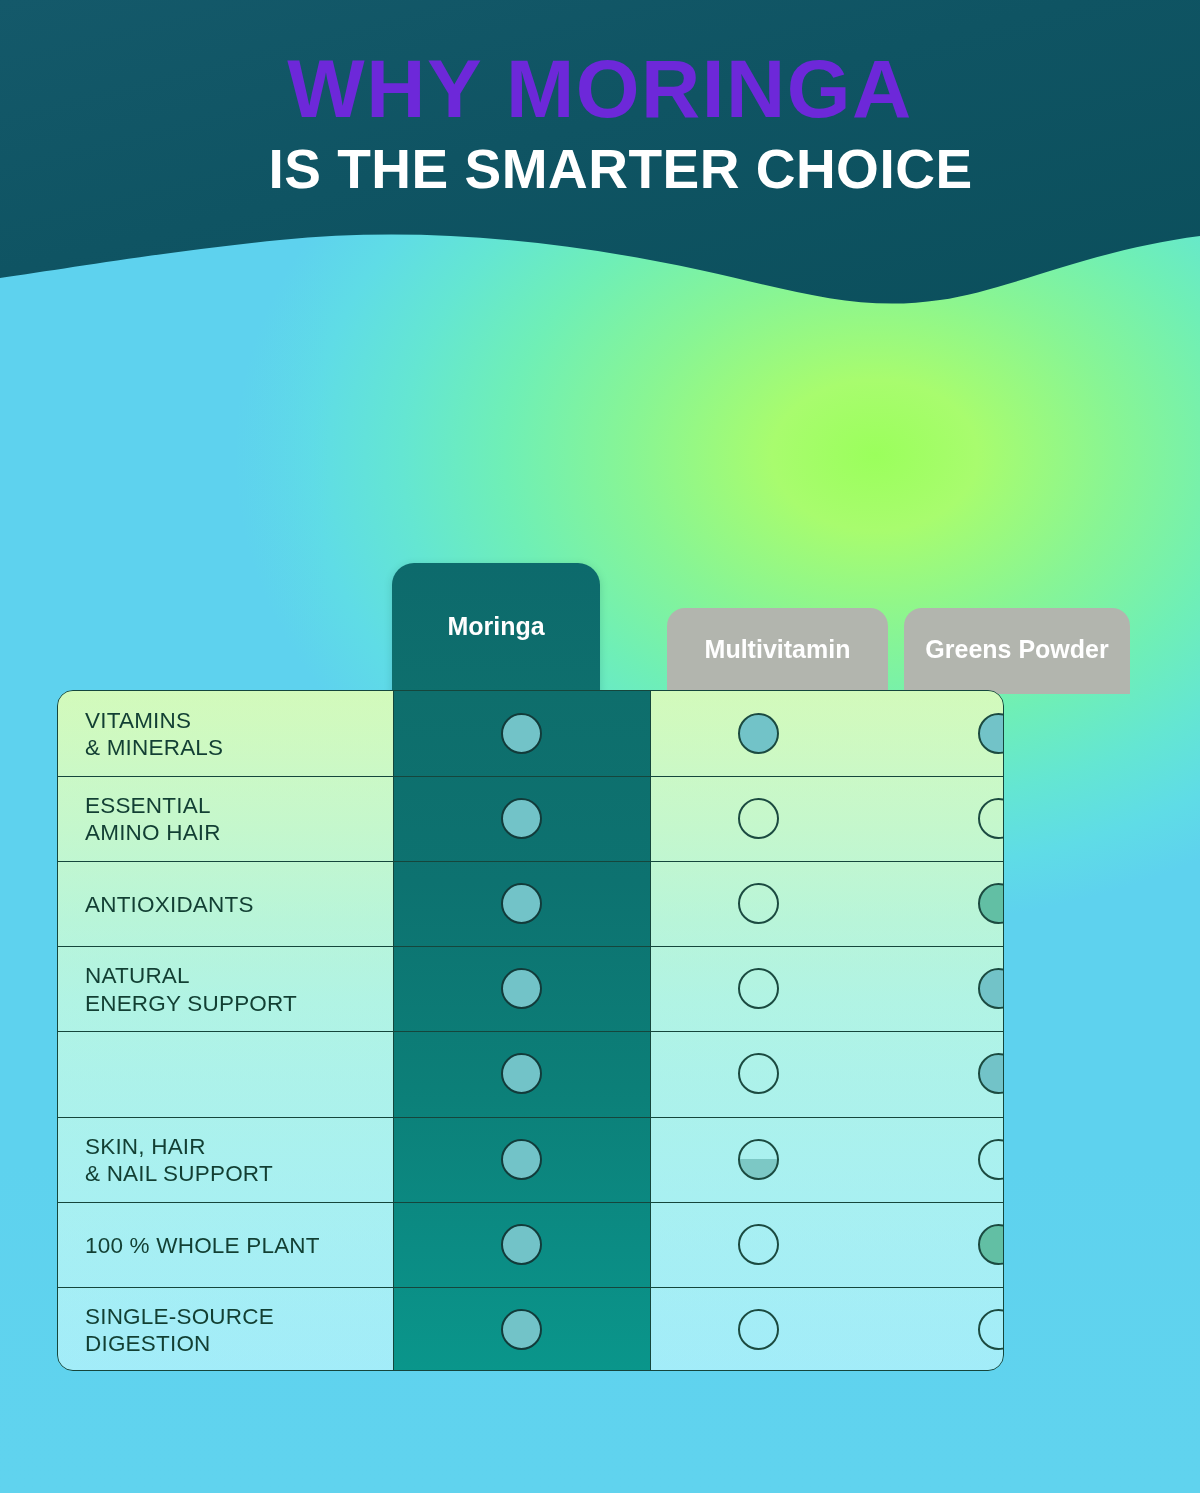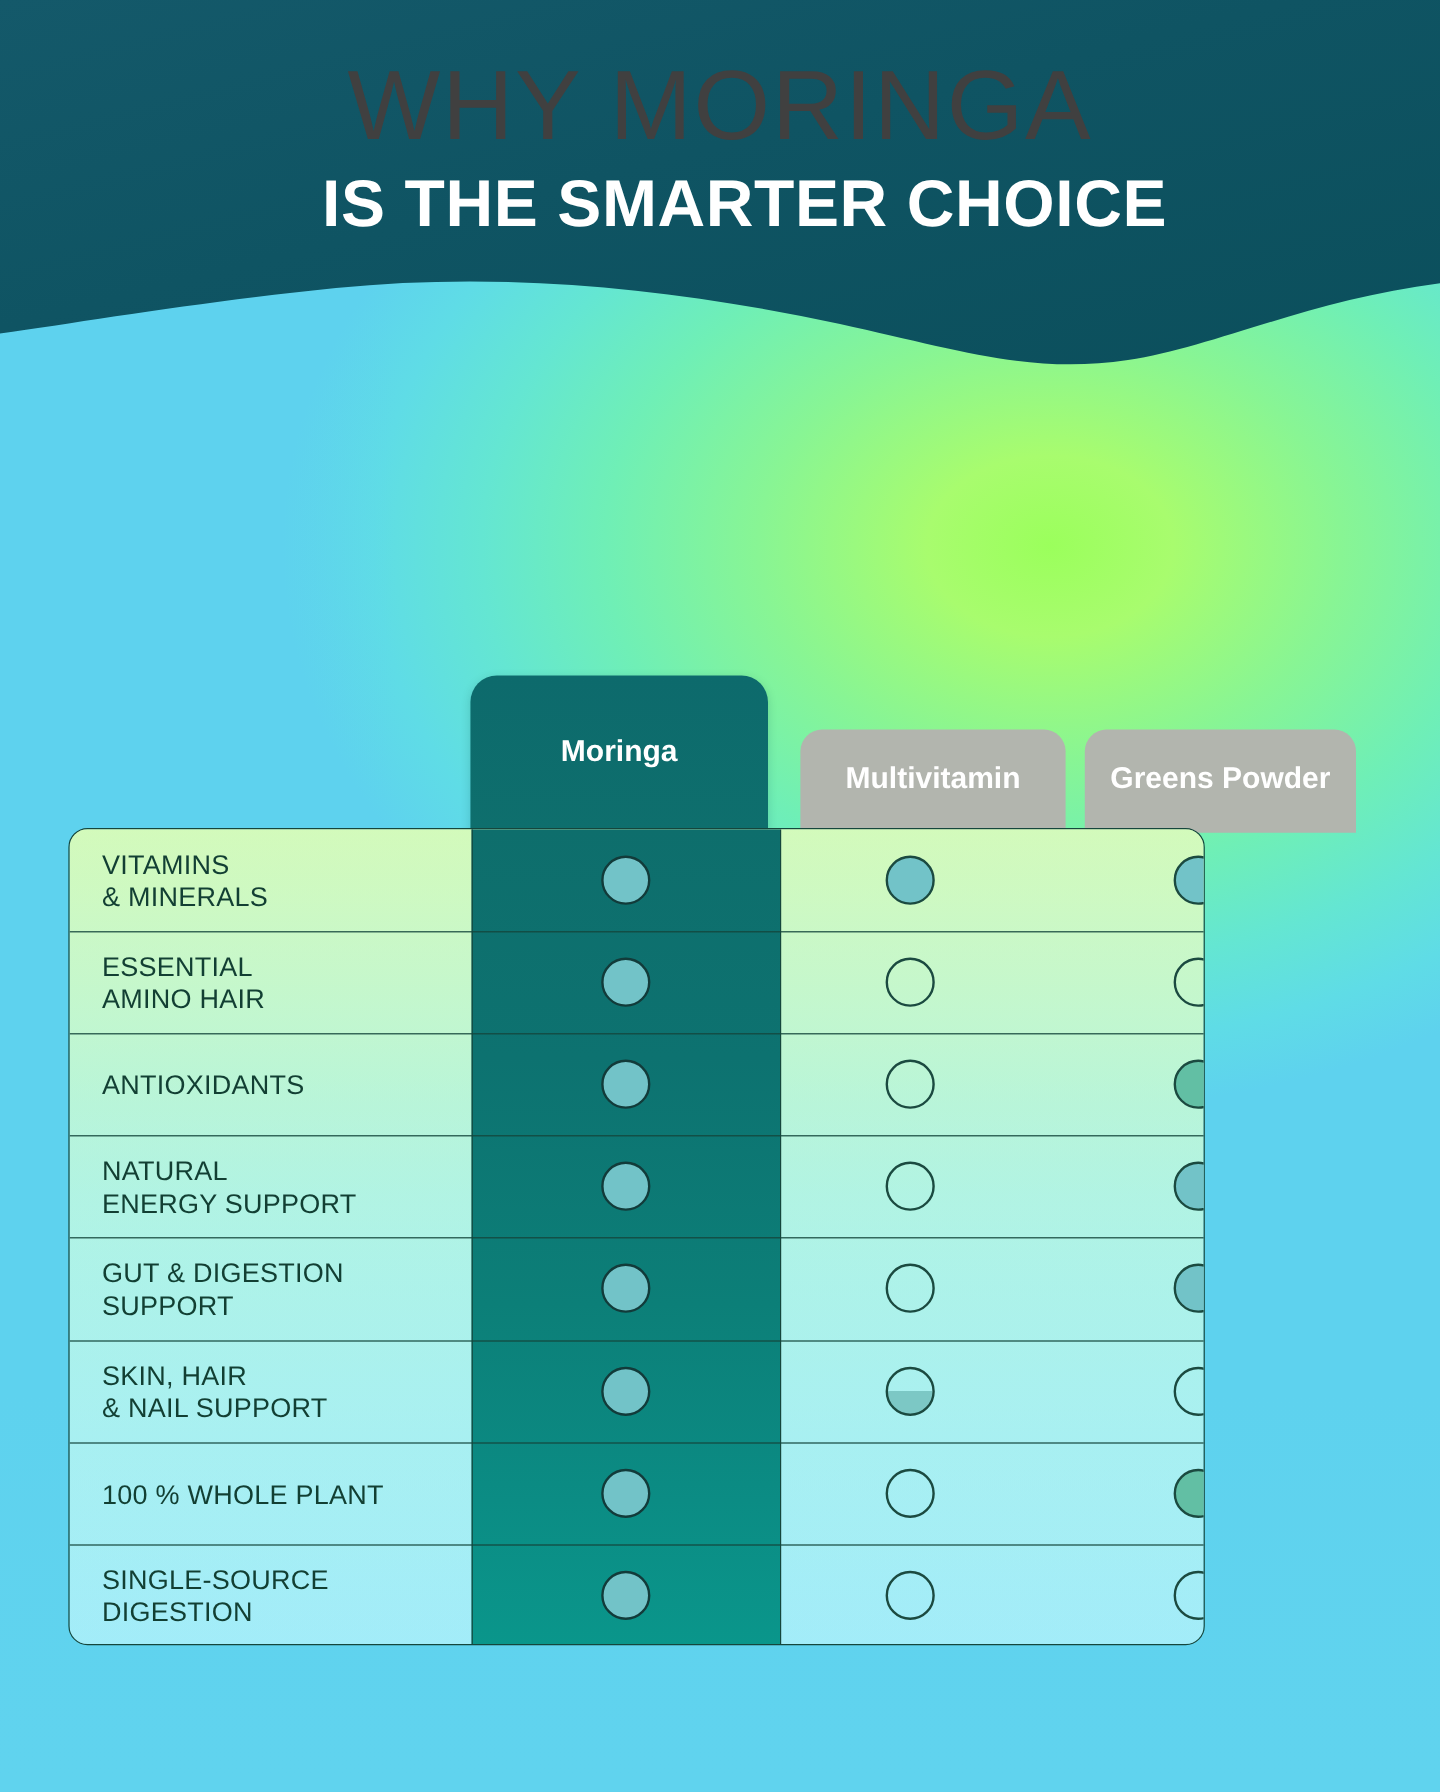--- a/index.html
+++ b/index.html
@@ -30,23 +30,23 @@
   
   #header-wrap{position:absolute;left:0;top:0;width:1200px;height:340px;}
   #header-svg{display:block;width:1200px;height:340px;}
   #header-text{
     position:absolute;left:0;top:0;width:1200px;
     text-align:center;
     padding-top:50px;
     box-sizing:border-box;
   }
   #title-main{
-    font-size:82px;line-height:.95;font-weight:normal;
+    font-size:82px;line-height:.95;font-weight:bold;
     letter-spacing:1.5px;
-    color:#404040;
+    color:#6d28d9;
     margin:0;
     font-stretch:condensed;
   }
   #title-sub{
     font-size:55px;line-height:1.0;font-weight:bold;
     letter-spacing:.5px;
     color:#FFFFFF;
     margin:14px 0 0 0;
     padding-left:41px;
   }
@@ -54,21 +54,21 @@
   
   .tab{
     position:absolute;
     box-sizing:border-box;
     display:flex;align-items:center;justify-content:center;
     color:#FFFFFF;
     font-weight:bold;
     text-align:center;
   }
   #tab-moringa{
-    left:392px;top:563px;width:248px;height:133px;
+    left:392px;top:563px;width:208px;height:133px;
     background:#0E6B6B;
     background:linear-gradient(180deg,#0D6A6C 0%,#0E6F6D 100%);
     border-radius:22px 22px 0 0;
     font-size:25px;
     padding-bottom:6px;
     box-shadow:0 2px 8px rgba(0,60,60,.18);
   }
   #tab-multivitamin{
     left:667px;top:608px;width:221px;height:86px;
     background:#B2B5AE;
@@ -223,22 +223,20 @@
       <div class="row-sep over" style="top: 255.3px;"></div>
       <div class="row" style="top: 255.3px;">
         <div class="row-label" style="top: 16px;">NATURAL
 ENERGY SUPPORT</div>
         <div class="marker full moringa" style="left: 443px; top: 22.05px;"></div>
         <div class="marker empty" style="left: 679.5px; top: 22.05px;"></div>
         <div class="marker full" style="left: 919.5px; top: 22.05px;"></div>
       </div>
       <div class="row-sep over" style="top: 340.4px;"></div>
       <div class="row" style="top: 340.4px;">
-        <div class="row-label" style="top: 16px;">GUT &amp; DIGESTION
-SUPPORT</div>
         <div class="marker full moringa" style="left: 443px; top: 22.05px;"></div>
         <div class="marker empty" style="left: 679.5px; top: 22.05px;"></div>
         <div class="marker full" style="left: 919.5px; top: 22.05px;"></div>
       </div>
       <div class="row-sep over" style="top: 425.5px;"></div>
       <div class="row" style="top: 425.5px; text-decoration: underline;">
         <div class="row-label" style="top: 16px;">SKIN, HAIR
 &amp; NAIL SUPPORT</div>
         <div class="marker full moringa" style="left: 443px; top: 22.05px;"></div>
         <div class="marker half" style="left: 679.5px; top: 22.05px;"></div>

